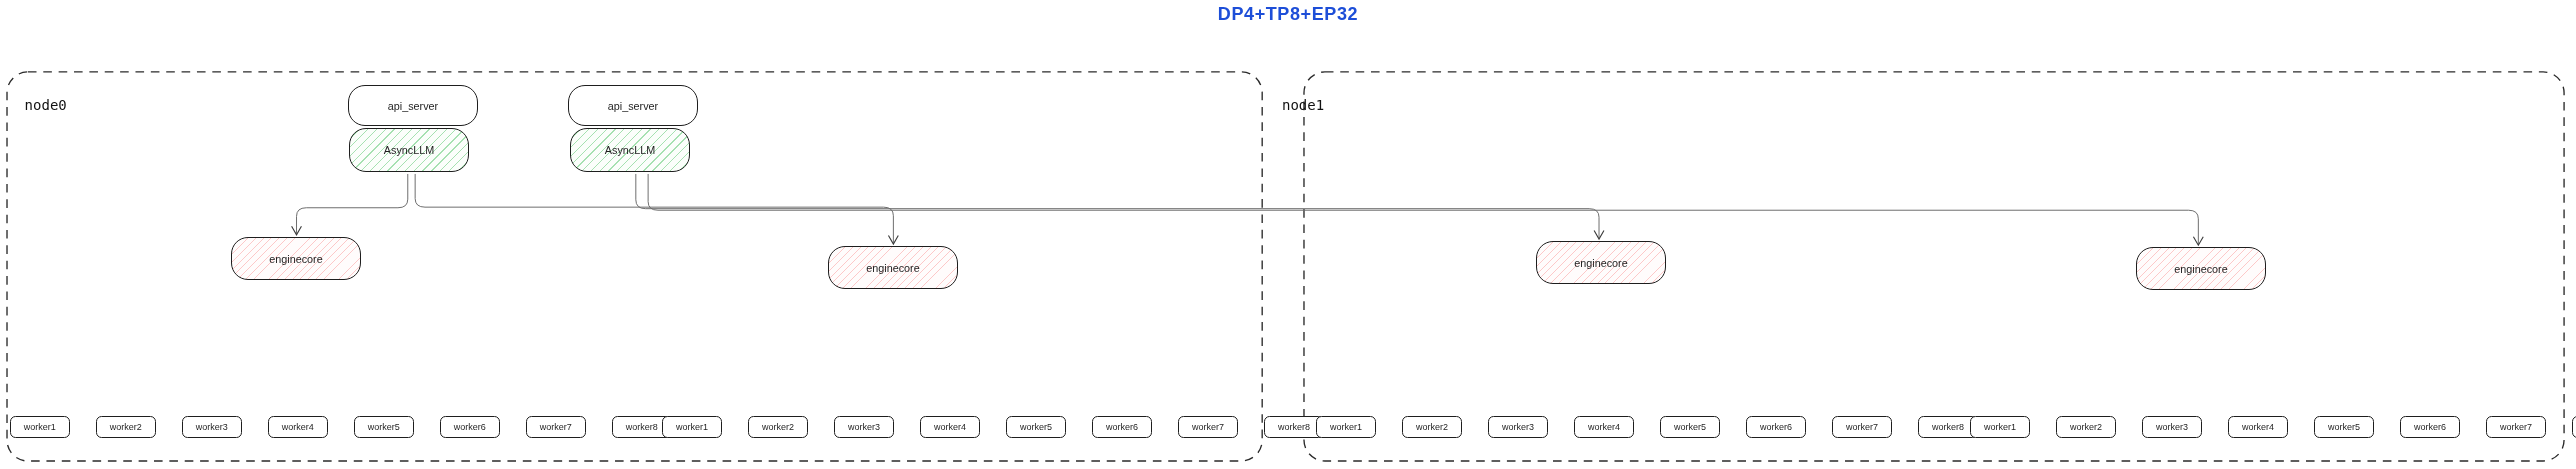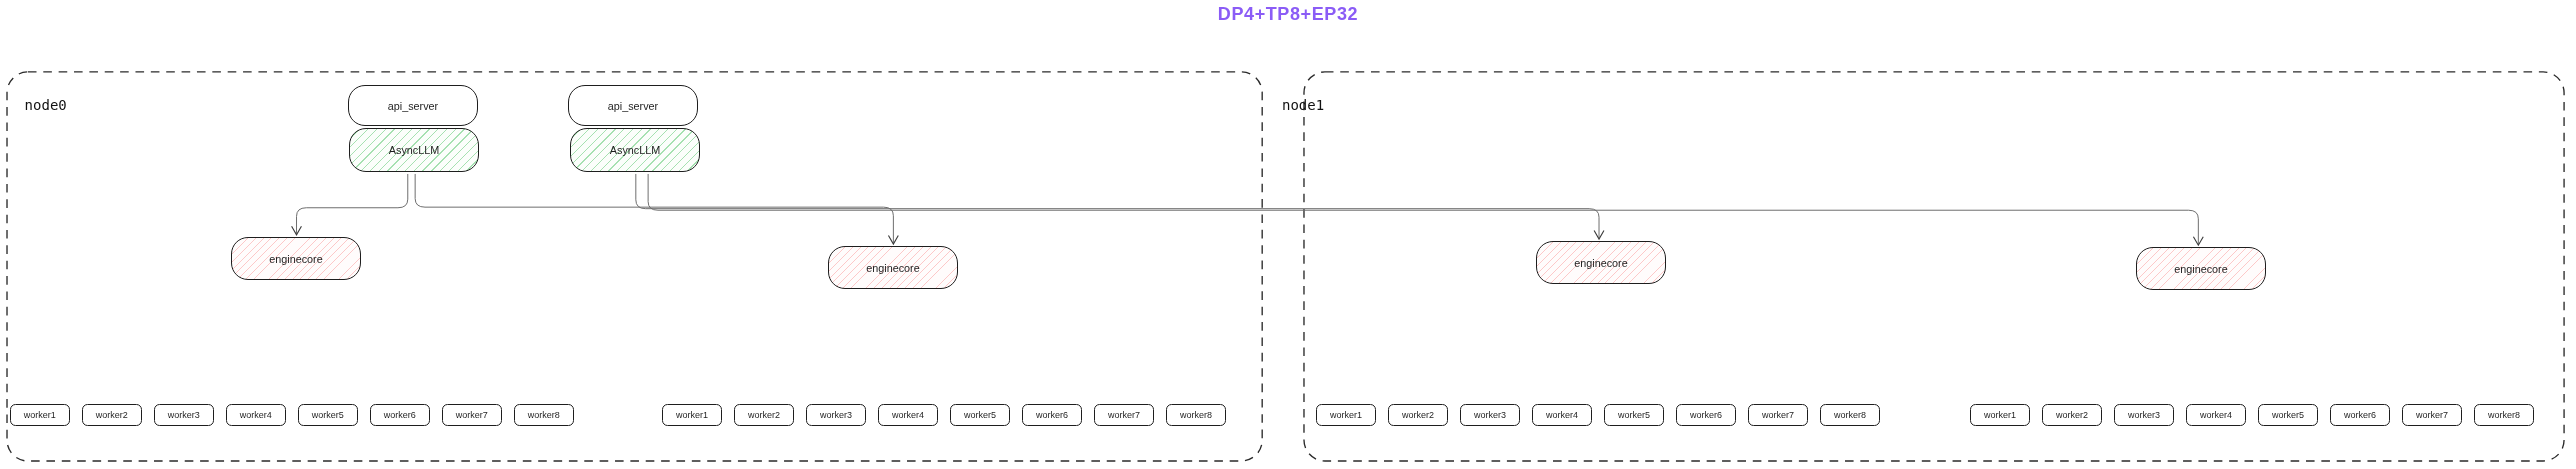--- a/index.html
+++ b/index.html
@@ -2,49 +2,49 @@
 <html style="font-size:9.8px"><head>
 <meta charset="utf-8">
 <style>
   html,body{margin:0;padding:0;background:#ffffff;}
   .stage{
     position:relative;width:2576px;height:469px;background:#ffffff;overflow:hidden;
     font-family:"Liberation Sans", sans-serif;color:#1e1e1e;
   }
   .title{
     position:absolute;left:0;top:3.7px;width:100%;text-align:center;
-    font-size:18px;font-weight:700;letter-spacing:0.6px;color:#8b5cf6;
+    font-size:18px;font-weight:700;letter-spacing:0.6px;color:#1d4ed8;
   }
   .nlabel{
     position:absolute;font-family:"DejaVu Sans Mono", monospace;
     font-size:14px;color:#111;white-space:nowrap;
   }
   .box{
     position:absolute;box-sizing:border-box;
     border:1.4px solid #1e1e1e;border-radius:17px;
     display:flex;align-items:center;justify-content:center;
     background:#ffffff;font-size:10.8px;white-space:nowrap;
   }
   .api{ width:130px;height:41px;top:85px; }
   .allm{
-    width:130px;height:44px;top:128px;
+    width:120px;height:44px;top:128px;
     background-color:#fbfefb;
     background-image:repeating-linear-gradient(135deg,
       rgba(82,196,104,0.50) 0px, rgba(82,196,104,0.50) 0.9px,
       transparent 0.9px, transparent 6.2px);
   }
   .ec{
     width:130px;height:43px;
     background-color:#fffcfc;
     background-image:repeating-linear-gradient(135deg,
       rgba(250,130,130,0.42) 0px, rgba(250,130,130,0.42) 0.7px,
       transparent 0.7px, transparent 5.5px);
   }
   .wgroup{
-    position:absolute;top:404px;display:flex;gap:12px;
+    position:absolute;top:416px;display:flex;gap:26px;
   }
   .worker{
     box-sizing:border-box;width:60px;height:21.5px;
     border:1.2px solid #1e1e1e;border-radius:5.5px;background:#fff;
     display:flex;align-items:center;justify-content:center;
     font-size:9px;white-space:nowrap;
   }
   svg.wires{position:absolute;left:0;top:0;}
 </style>
 </head>

